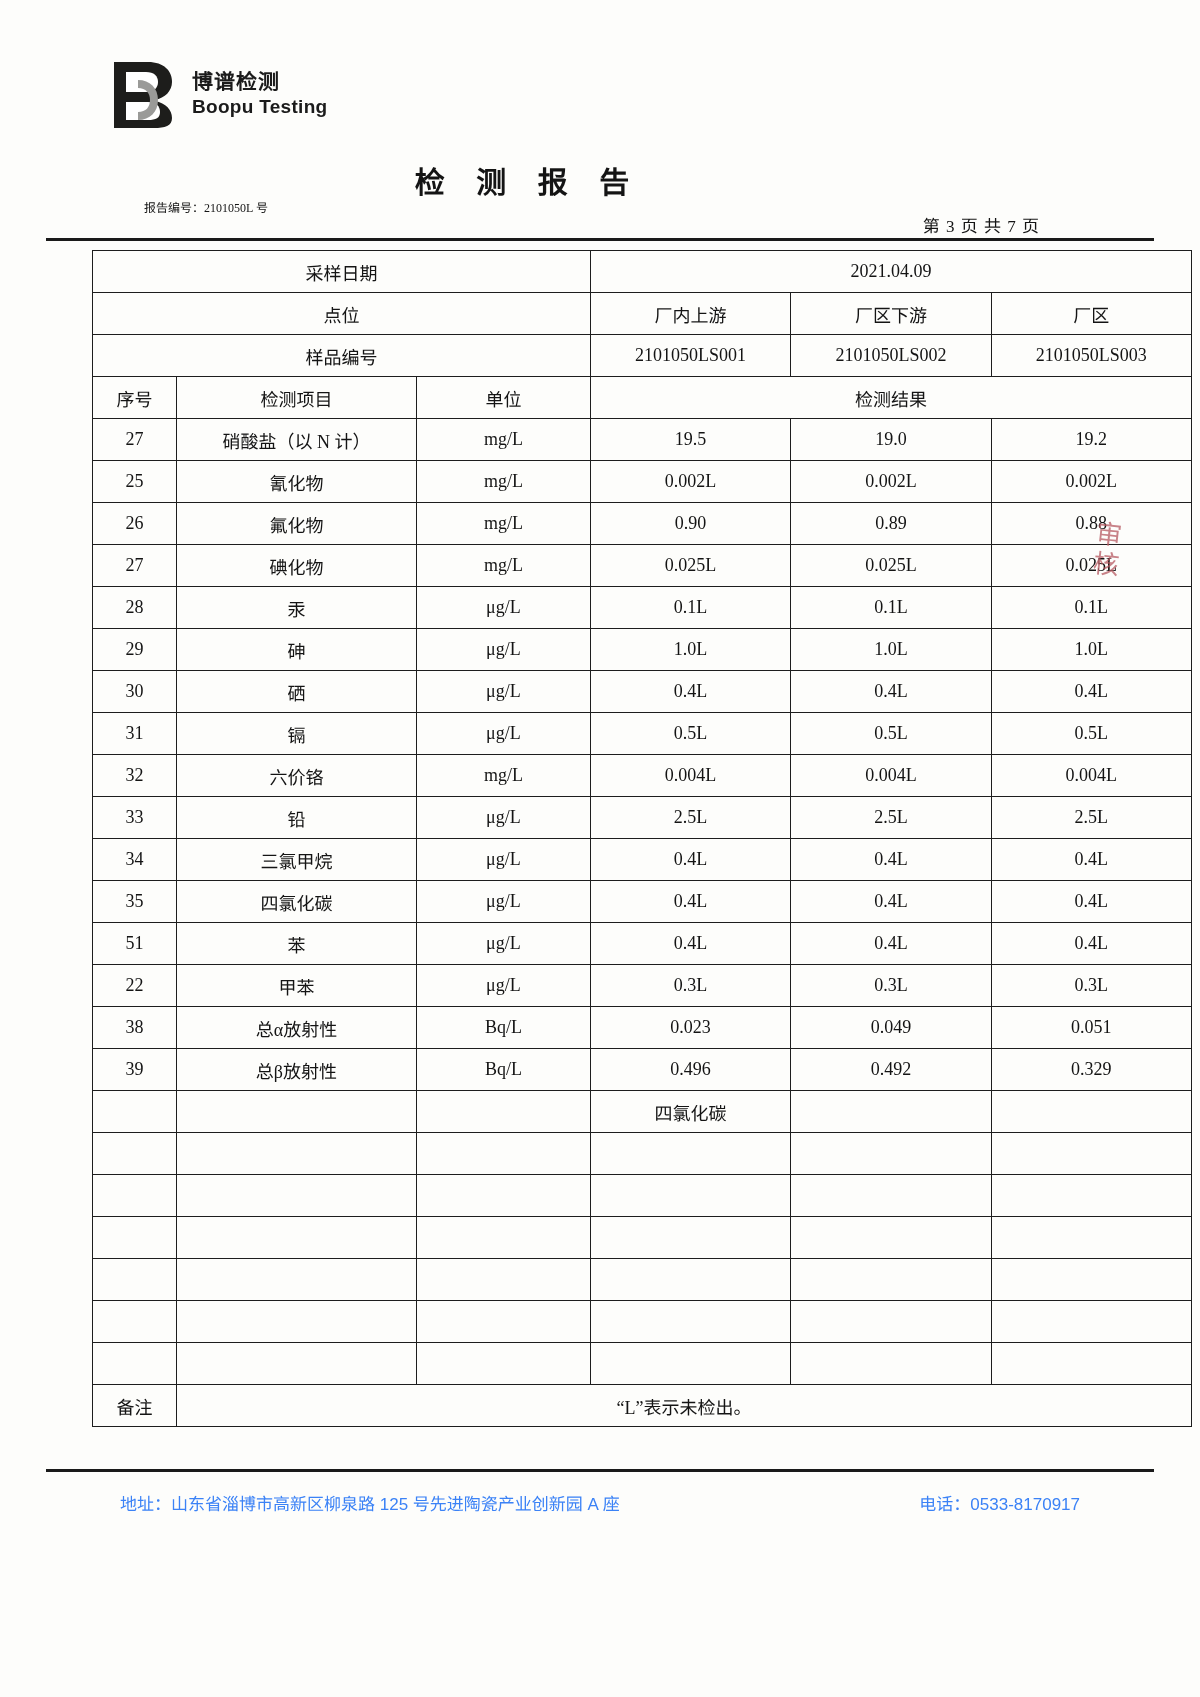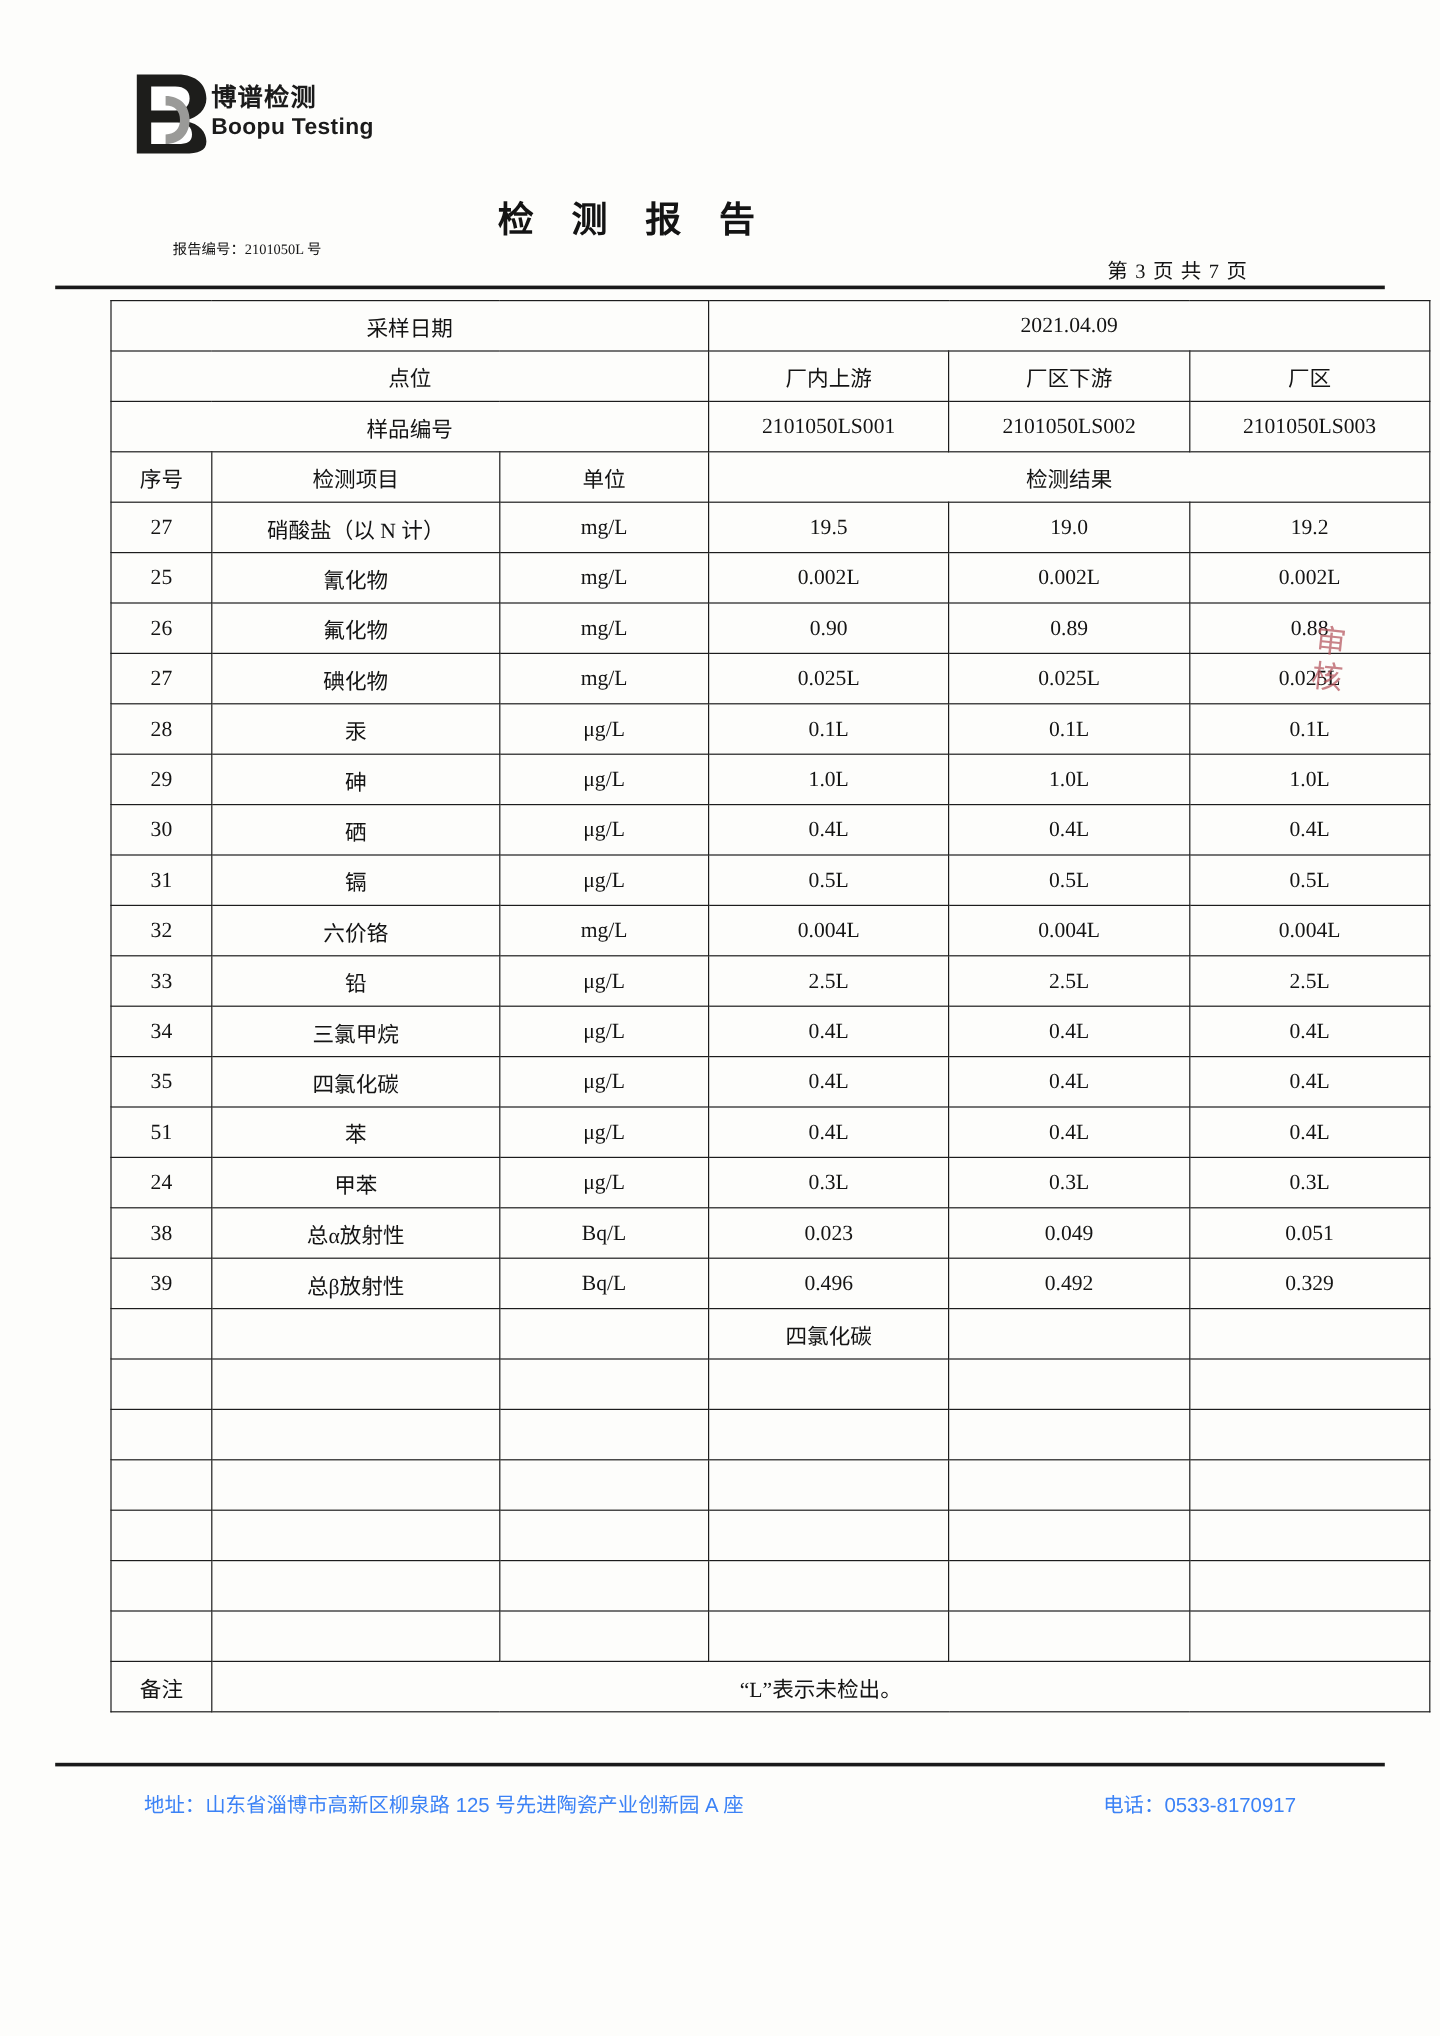--- a/index.html
+++ b/index.html
@@ -21,20 +21,21 @@
     background: #fdfdfb;
   }
 
   
   .letterhead {
     position: absolute;
     left: 108px;
     top: 58px;
     display: flex;
     align-items: center;
+    gap: 16px;
   }
   .logo-mark {
     width: 68px;
     height: 72px;
     position: relative;
   }
   .brand-text {
     display: flex;
     flex-direction: column;
     justify-content: center;
@@ -312,21 +313,21 @@
         </tr>
         <tr>
           <td>51</td>
           <td>苯</td>
           <td>μg/L</td>
           <td>0.4L</td>
           <td>0.4L</td>
           <td>0.4L</td>
         </tr>
         <tr>
-          <td>24</td>
+          <td>22</td>
           <td>甲苯</td>
           <td>μg/L</td>
           <td>0.3L</td>
           <td>0.3L</td>
           <td>0.3L</td>
         </tr>
         <tr>
           <td>38</td>
           <td>总α放射性</td>
           <td>Bq/L</td>

